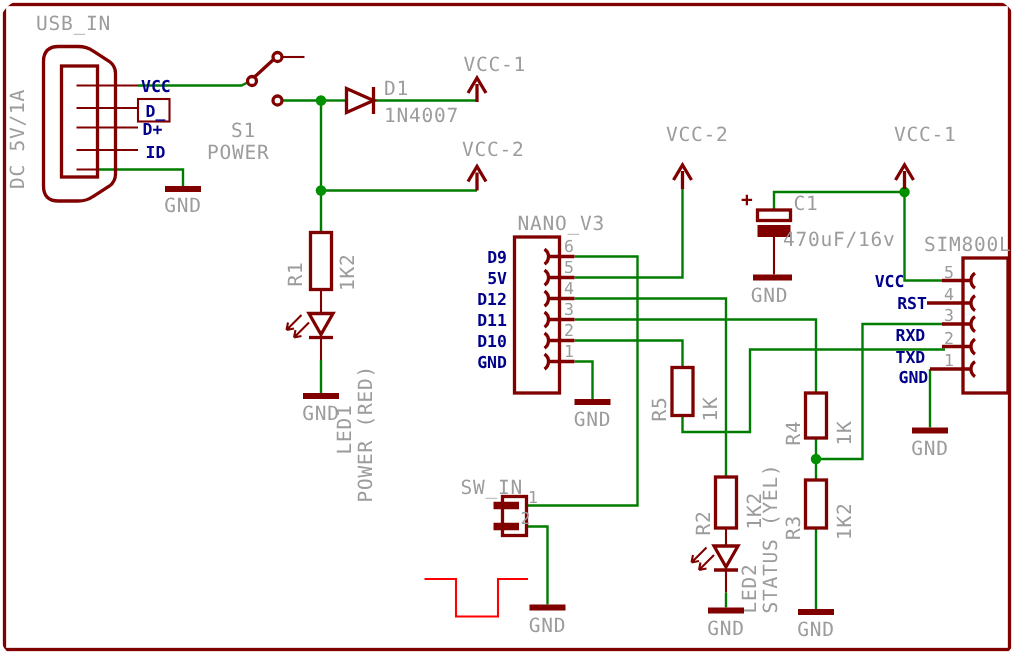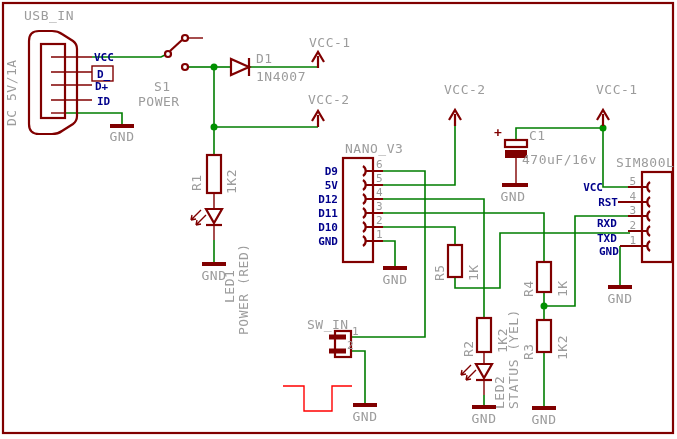--- a/index.html
+++ b/index.html
@@ -1,16 +1,16 @@
 <!DOCTYPE html>
 <html><head>
 <meta charset="utf-8">
 <style>
   html,body { margin:0; padding:0; background:#fff; }
-  #canvas { position:relative; width:677px; height:439px; background:#ffffff; overflow:hidden; }
+  #canvas { position:relative; width:677px; height:439px; background:#ffffff; overflow:hidden;border-radius:16px; }
   svg text { font-family:"DejaVu Sans Mono","Liberation Mono",monospace; }
   .t-gray  { fill:#9c9c9c; font-size:13px; letter-spacing:0.5px; }
   .t-gray-sm { fill:#9c9c9c; font-size:11px; }
   .t-navy  { fill:#00008b; font-size:11px; font-weight:bold; }
   .t-maroon{ fill:#800000; font-size:13px; font-weight:bold; }
   .wire    { stroke:#007d00; stroke-width:1.6; fill:none; }
   .sym     { stroke:#800000; stroke-width:2.2; fill:none; }
   .sym-thin{ stroke:#800000; stroke-width:1.4; fill:none; }
   .symw    { stroke:#800000; stroke-width:2.2; fill:#ffffff; }
   .sym-f   { fill:#800000; stroke:none; }

